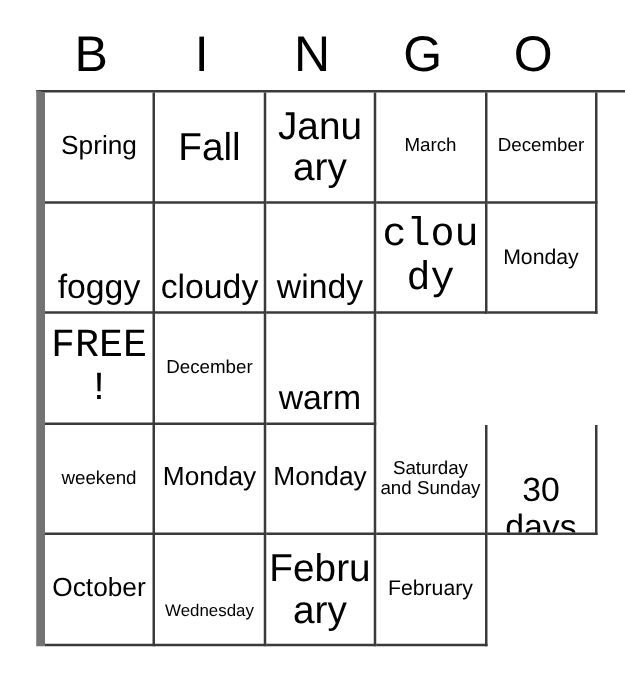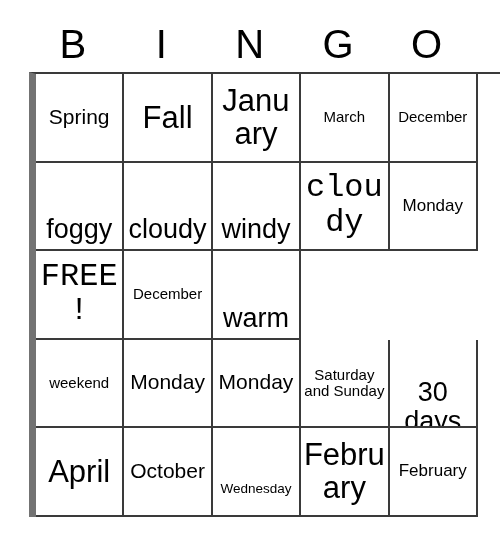--- a/index.html
+++ b/index.html
@@ -150,23 +150,20 @@
       <div class="cell">
           <span class="cell-text fs-xs">Saturday and Sunday</span>
         </div>
       <div class="cell">
           <span class="cell-text fs-xl">30 days</span>
         </div>
     </div>
 
     <div class="grid-row">
       <div class="cell">
-          <span class="cell-text fs-xxl">April</span>
-        </div>
-      <div class="cell">
           <span class="cell-text fs-md">October</span>
         </div>
       <div class="cell">
           <span class="cell-text fs-xxs">Wednesday</span>
         </div>
       <div class="cell">
           <span class="cell-text fs-xxl">February</span>
         </div>
       <div class="cell">
           <span class="cell-text fs-sm">February</span>

